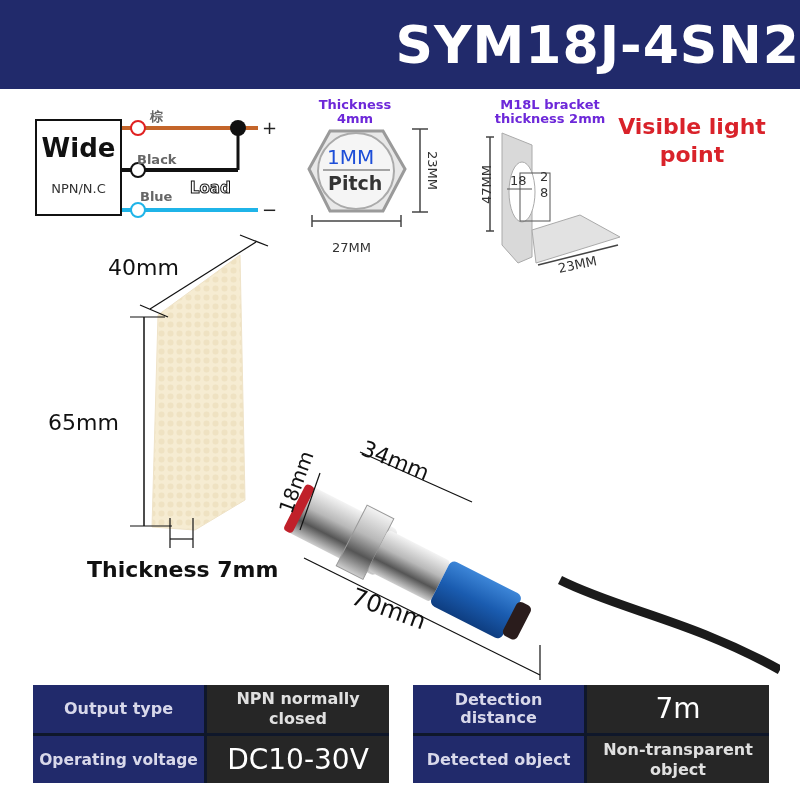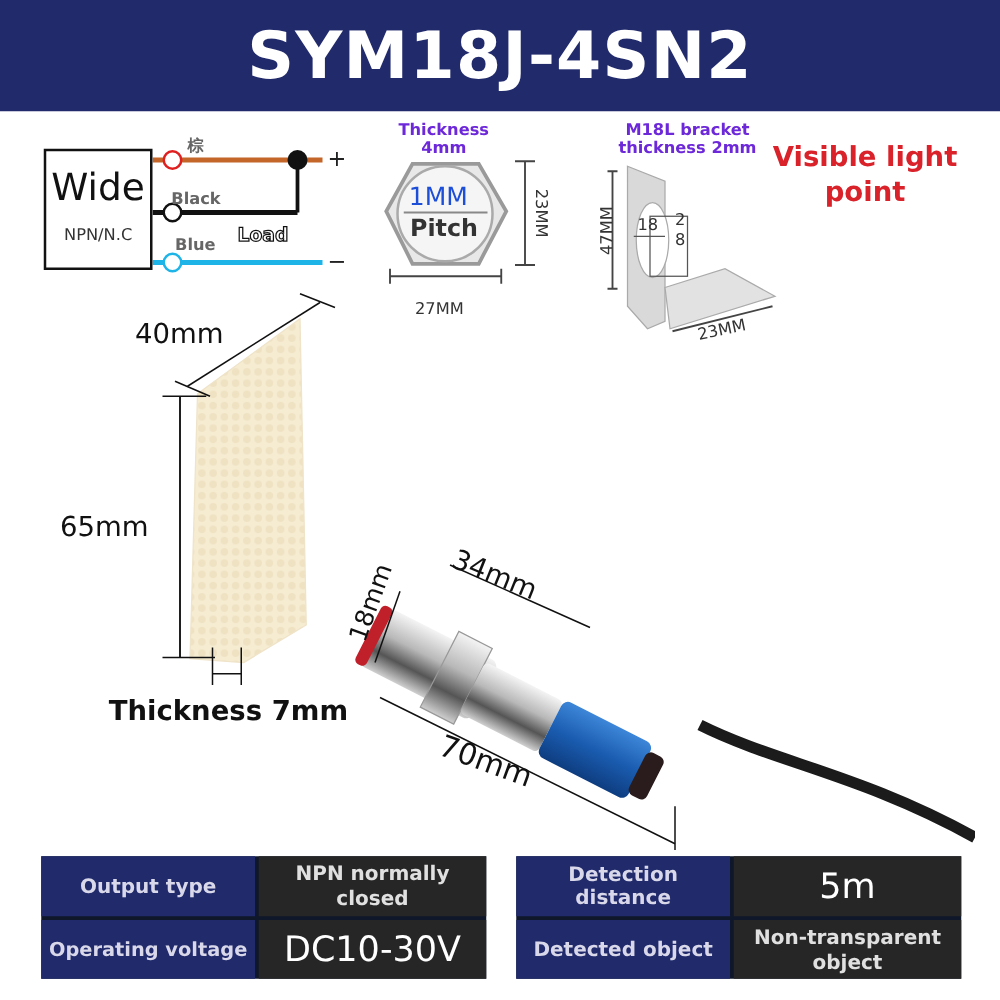--- a/index.html
+++ b/index.html
@@ -2,35 +2,35 @@
 <html><head>
 <meta charset="utf-8">
 <style>
   * { box-sizing: border-box; margin: 0; padding: 0; }
   html, body { width: 800px; height: 800px; background: #ffffff; overflow: hidden; }
   body { position: relative; font-family: "DejaVu Sans", "Liberation Sans", sans-serif; }
 
   .header {
     position: absolute; left: 0; top: 0; width: 800px; height: 89px;
     background: #212a6b;
-    display: flex; align-items: center; justify-content: center;
+    display: flex; align-items: center; justify-content: flex-end;
   }
   .header-title {
     color: #ffffff; font-weight: bold; font-size: 52px; letter-spacing: 1px;
     font-family: "DejaVu Sans", sans-serif;
   }
 
   
   .wiring { position: absolute; left: 20px; top: 100px; width: 280px; height: 130px; }
   .wbox {
     position: absolute; left: 15px; top: 19px; width: 87px; height: 97px;
     border: 2px solid #111; background: #fff;
   }
   .wbox-title { position: absolute; left: 0; top: 12px; width: 100%; text-align: center;
-    font-weight: normal; font-size: 30px; color: #111; }
+    font-weight: bold; font-size: 26px; color: #111; }
   .wbox-sub { position: absolute; left: 0; top: 60px; width: 100%; text-align: center;
     font-size: 13px; color: #333; }
   .wire-label { position: absolute; font-size: 13px; font-weight: bold; color: #666; }
   .load-label { position: absolute; font-size: 15px; font-weight: bold; color: #fff; margin-top: 19px;
     -webkit-text-stroke: 1px #111; }
   .sign { position: absolute; font-size: 18px; color: #222; }
 
   
   .nut { position: absolute; left: 295px; top: 95px; width: 160px; height: 150px; }
   .gray-caption { position: absolute; font-weight: bold; font-size: 13px; color: #6d28d9; text-align: center; line-height: 14px; }
@@ -204,16 +204,16 @@
 
 <div class="spec-table spec-left">
   <div class="cell cell-label">Output type</div>
   <div class="cell cell-value" style="padding:0 22px;">NPN normally closed</div>
   <div class="cell cell-label label-wide">Operating voltage</div>
   <div class="cell cell-value big">DC10-30V</div>
 </div>
 
 <div class="spec-table spec-right">
   <div class="cell cell-label" style="padding:0 30px;">Detection distance</div>
-  <div class="cell cell-value big">5m</div>
+  <div class="cell cell-value big">7m</div>
   <div class="cell cell-label">Detected object</div>
   <div class="cell cell-value" style="padding:0 8px;">Non-transparent object</div>
 </div>
 
 </body></html>

